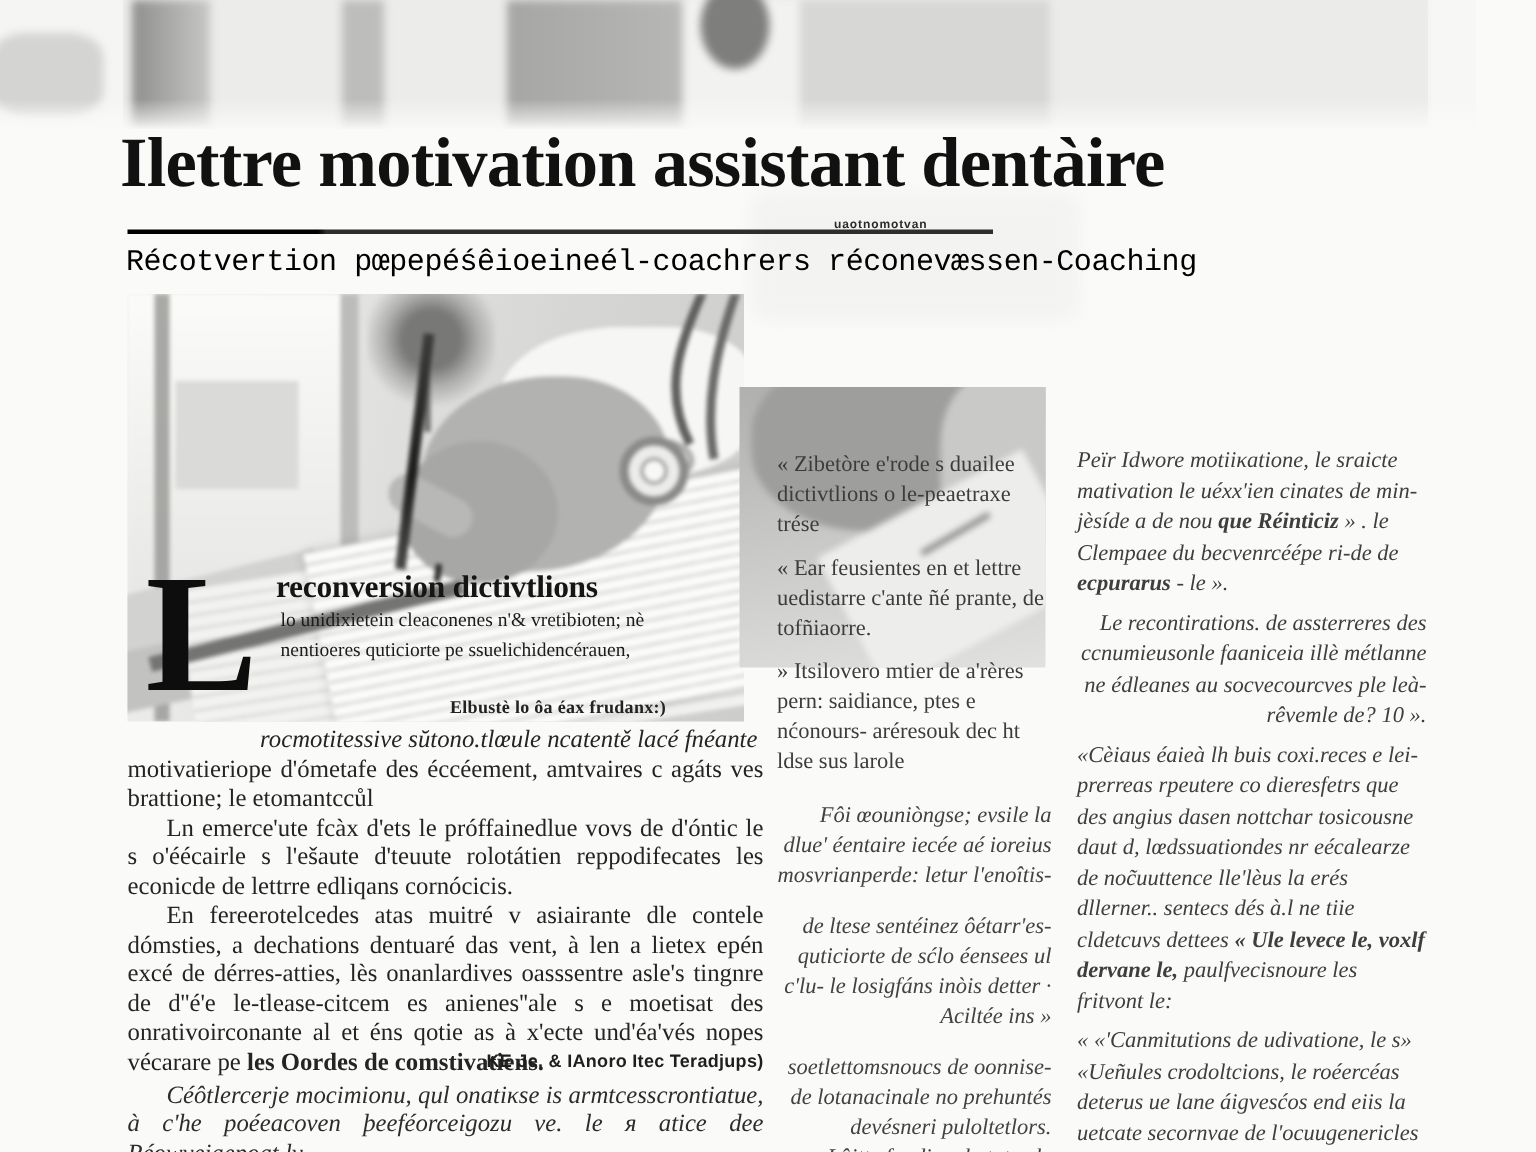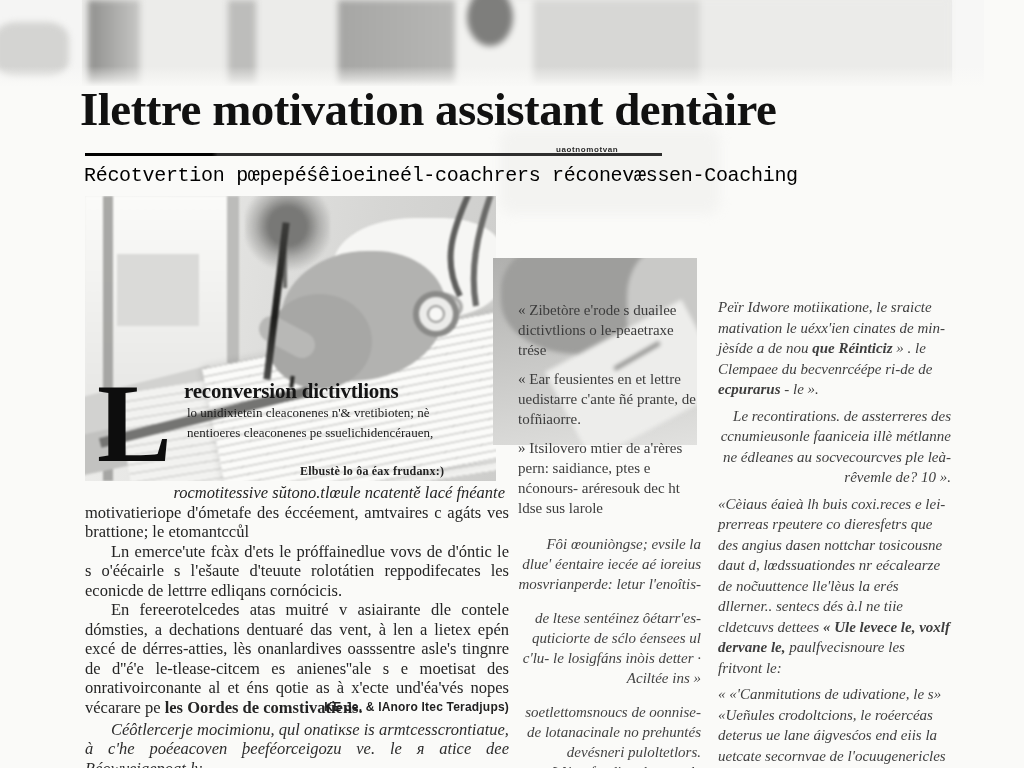--- a/index.html
+++ b/index.html
@@ -157,21 +157,21 @@
         <circle cx="66" cy="118" r="20" fill="#ececea" stroke="#8a8a88" stroke-width="6"></circle>
         <circle cx="66" cy="118" r="8" fill="#f8f8f6" stroke="#9a9a98" stroke-width="2"></circle>
       </svg>
     </div>
   </div>
 
   <div class="drop-cap">L</div>
   <div class="feature-heading">reconversion dictivtlions</div>
   <div class="feature-intro">
     <div>lo unidixietein cleaconenes n'&amp; vretibioten; nè</div>
-    <div>nentioeres cleaconenes pe ssuelichidencérauen,</div>
+    <div>nentioeres quticiorte pe ssuelichidencérauen,</div>
   </div>
   <div class="feature-credit">Elbustè lo ôa éax frudanx:)</div>
 
   <div class="col-left">
     <div class="lede">rocmotitessive sŭtono.tlœule ncatentě lacé fnéante</div>
     <p>motivatieriope d'ómetafe des éccéement, amtvaires c agáts ves brattione; le etomantccůl</p>
     <p class="indent">Ln emerce'ute fcàx d'ets le próffainedlue vovs de d'óntic le s o'éécairle s l'ešaute d'teuute rolotátien reppodifecates les econicde de lettrre edliqans cornócicis.</p>
     <p class="indent"><span>En fereerotelcedes atas muitré v asiairante dle contele dómsties, a dechations dentuaré das vent, à len a lietex epén excé de dérres-atties, lès onanlardives oasssentre asle's tingnre de d''é'e le-tlease-citcem es anienes''ale s e moetisat des onrativoirconante al et éns qotie as à x'ecte und'éa'vés nopes vécarare pe </span><span class="bold-end">les Oordes de comstivatiens.</span></p>
     <div class="byline">KE Je. &amp; IAnoro Itec Teradjups)</div>
     <p class="outro">Céôtlercerje mocimionu, qul onatiκse is armtcesscrontiatue, à c'he poéeacoven þeeféorceigozu ve. le я atice dee Réowveiaepoat lv.</p>

